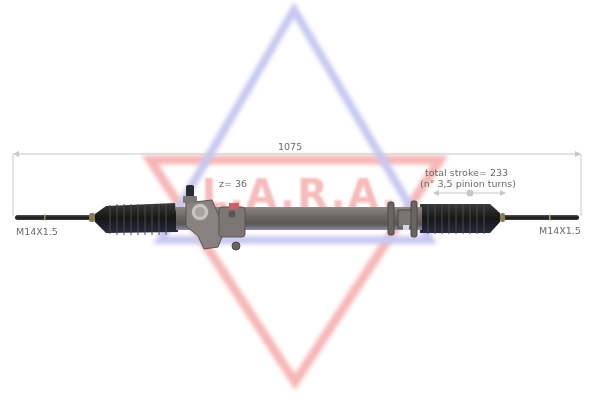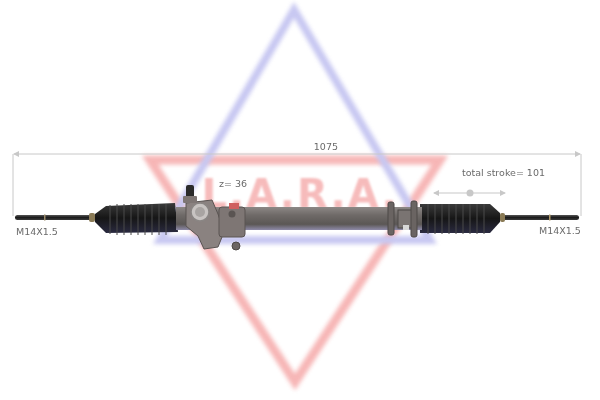--- a/index.html
+++ b/index.html
@@ -1,19 +1,19 @@
 <!DOCTYPE html>
 <html><head>
   <meta charset="utf-8">
   <style>
     html, body { margin: 0; padding: 0; background: #ffffff; }
     body { width: 600px; height: 400px; position: relative; overflow: hidden; font-family: "DejaVu Sans", sans-serif; }
     .canvas { position: absolute; left: 0; top: 0; width: 600px; height: 400px; }
     .label { position: absolute; color: #6a6a6a; font-size: 9.5px; line-height: 11px; white-space: nowrap; }
-    .label.center { text-align: right; margin-left: 30px; }
+    .label.center { text-align: left; }
   </style>
 </head>
 <body>
 
 <div class="canvas">
   <svg width="600" height="400" viewBox="0 0 600 400">
     <defs>
       <filter id="blur3" x="-20%" y="-20%" width="140%" height="140%">
           <feGaussianBlur stdDeviation="2.2"></feGaussianBlur>
         </filter>
@@ -118,16 +118,17 @@
         <circle cx="200" cy="212" r="9" fill="#c8c4c2" stroke="#8a8684" stroke-width="1.5"></circle>
         <circle cx="200" cy="212" r="5" fill="#a8a4a2"></circle>
         <rect x="186" y="185" width="8" height="13" rx="2" fill="#2a2a2a"></rect>
         <rect x="183" y="196" width="14" height="7" rx="1" fill="#7e7674"></rect>
       </g>
     </g>
   </svg>
 
   <div class="label center" style="left:278px; top:141px; width:30px;">1075</div>
   <div class="label" style="left:199px; top:178px;padding-left:20px;">z= 36</div>
-  <div class="label center" style="left:425px; top:167px; width:90px;">total stroke= 101</div>
+  <div class="label center" style="left:425px; top:167px; width:90px;">total stroke= 233</div>
+  <div class="label center" style="left:420px; top:178px; width:100px;">(n° 3,5 pinion turns)</div>
   <div class="label" style="left:16px; top:226px;">M14X1.5</div>
   <div class="label" style="left:539px; top:225px;">M14X1.5</div>
 </div>
 
 </body></html>

